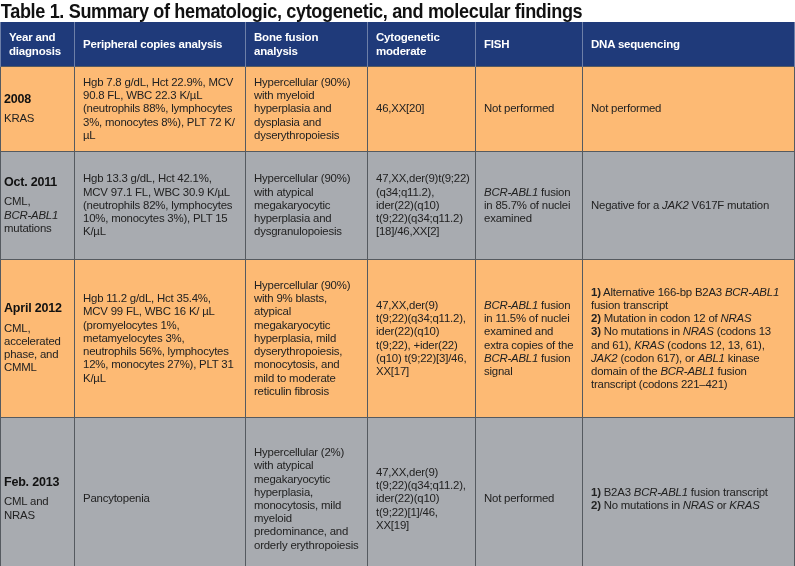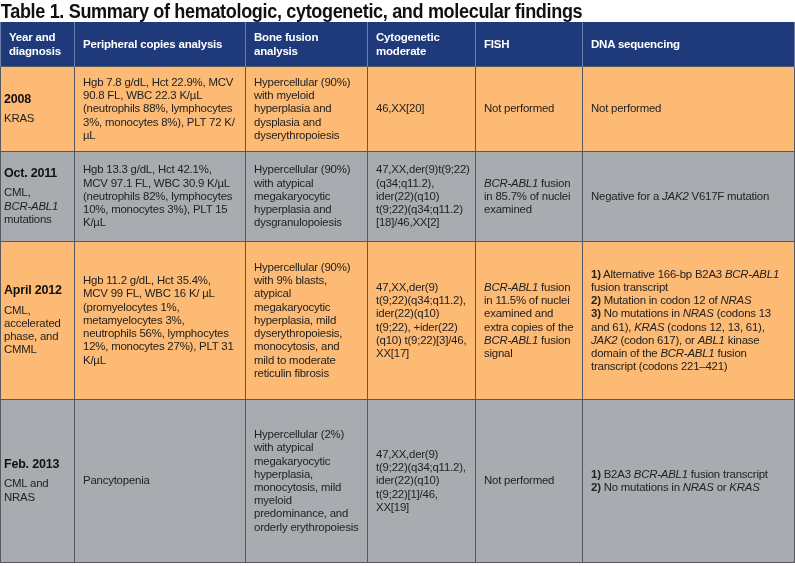--- a/index.html
+++ b/index.html
@@ -84,21 +84,21 @@
         <span class="year-label">2008</span>
         <span class="diag">KRAS</span>
       </td>
       <td>Hgb 7.8 g/dL, Hct 22.9%, MCV 90.8 FL, WBC 22.3 K/µL (neutrophils 88%, lymphocytes 3%, monocytes 8%), PLT 72 K/µL</td>
       <td>Hypercellular (90%) with myeloid hyperplasia and dysplasia and dyserythropoiesis</td>
       <td>46,XX[20]</td>
       <td>Not performed</td>
       <td>Not performed</td>
     </tr>
 
-    <tr class="dark" style="height:90px">
+    <tr class="dark" style="height:108px">
       <td class="year">
         <span class="year-label">Oct. 2011</span>
         <span class="diag">
           <span>CML,</span><br>
           <i>BCR-ABL1</i><br>
           <span>mutations</span>
         </span>
       </td>
       <td>Hgb 13.3 g/dL, Hct 42.1%, MCV 97.1 FL, WBC 30.9 K/µL (neutrophils 82%, lymphocytes 10%, monocytes 3%), PLT 15 K/µL</td>
       <td>Hypercellular (90%) with atypical megakaryocytic hyperplasia and dysgranulopoiesis</td>

